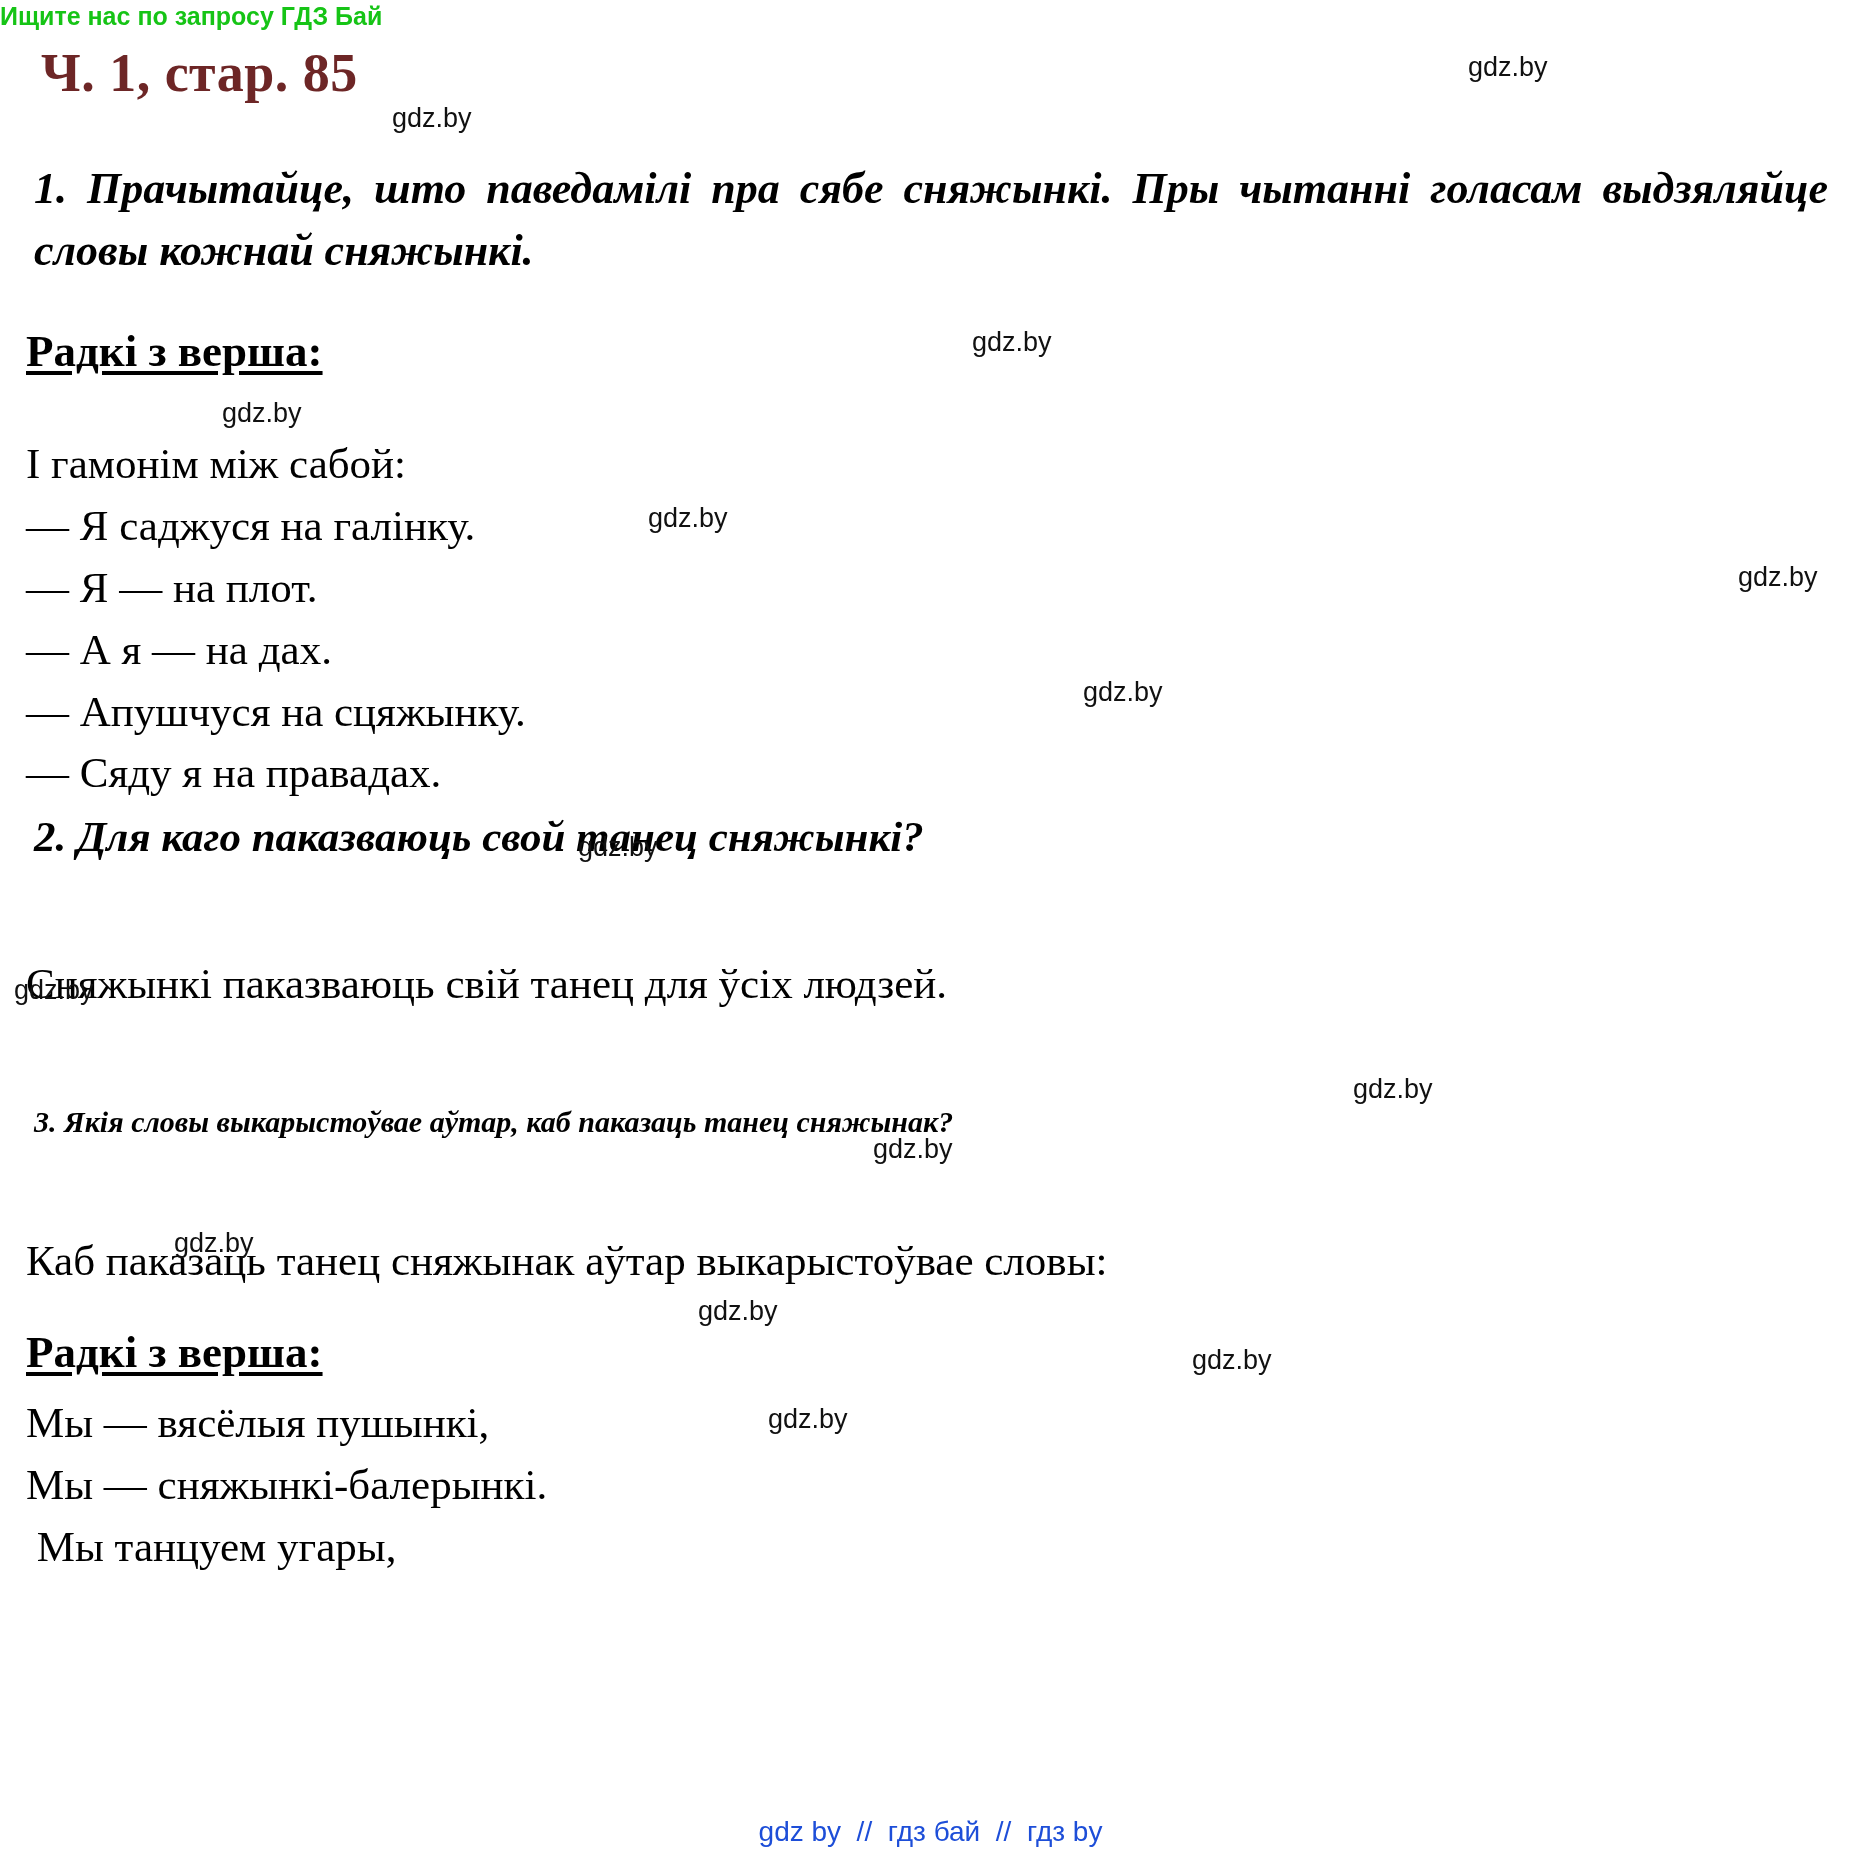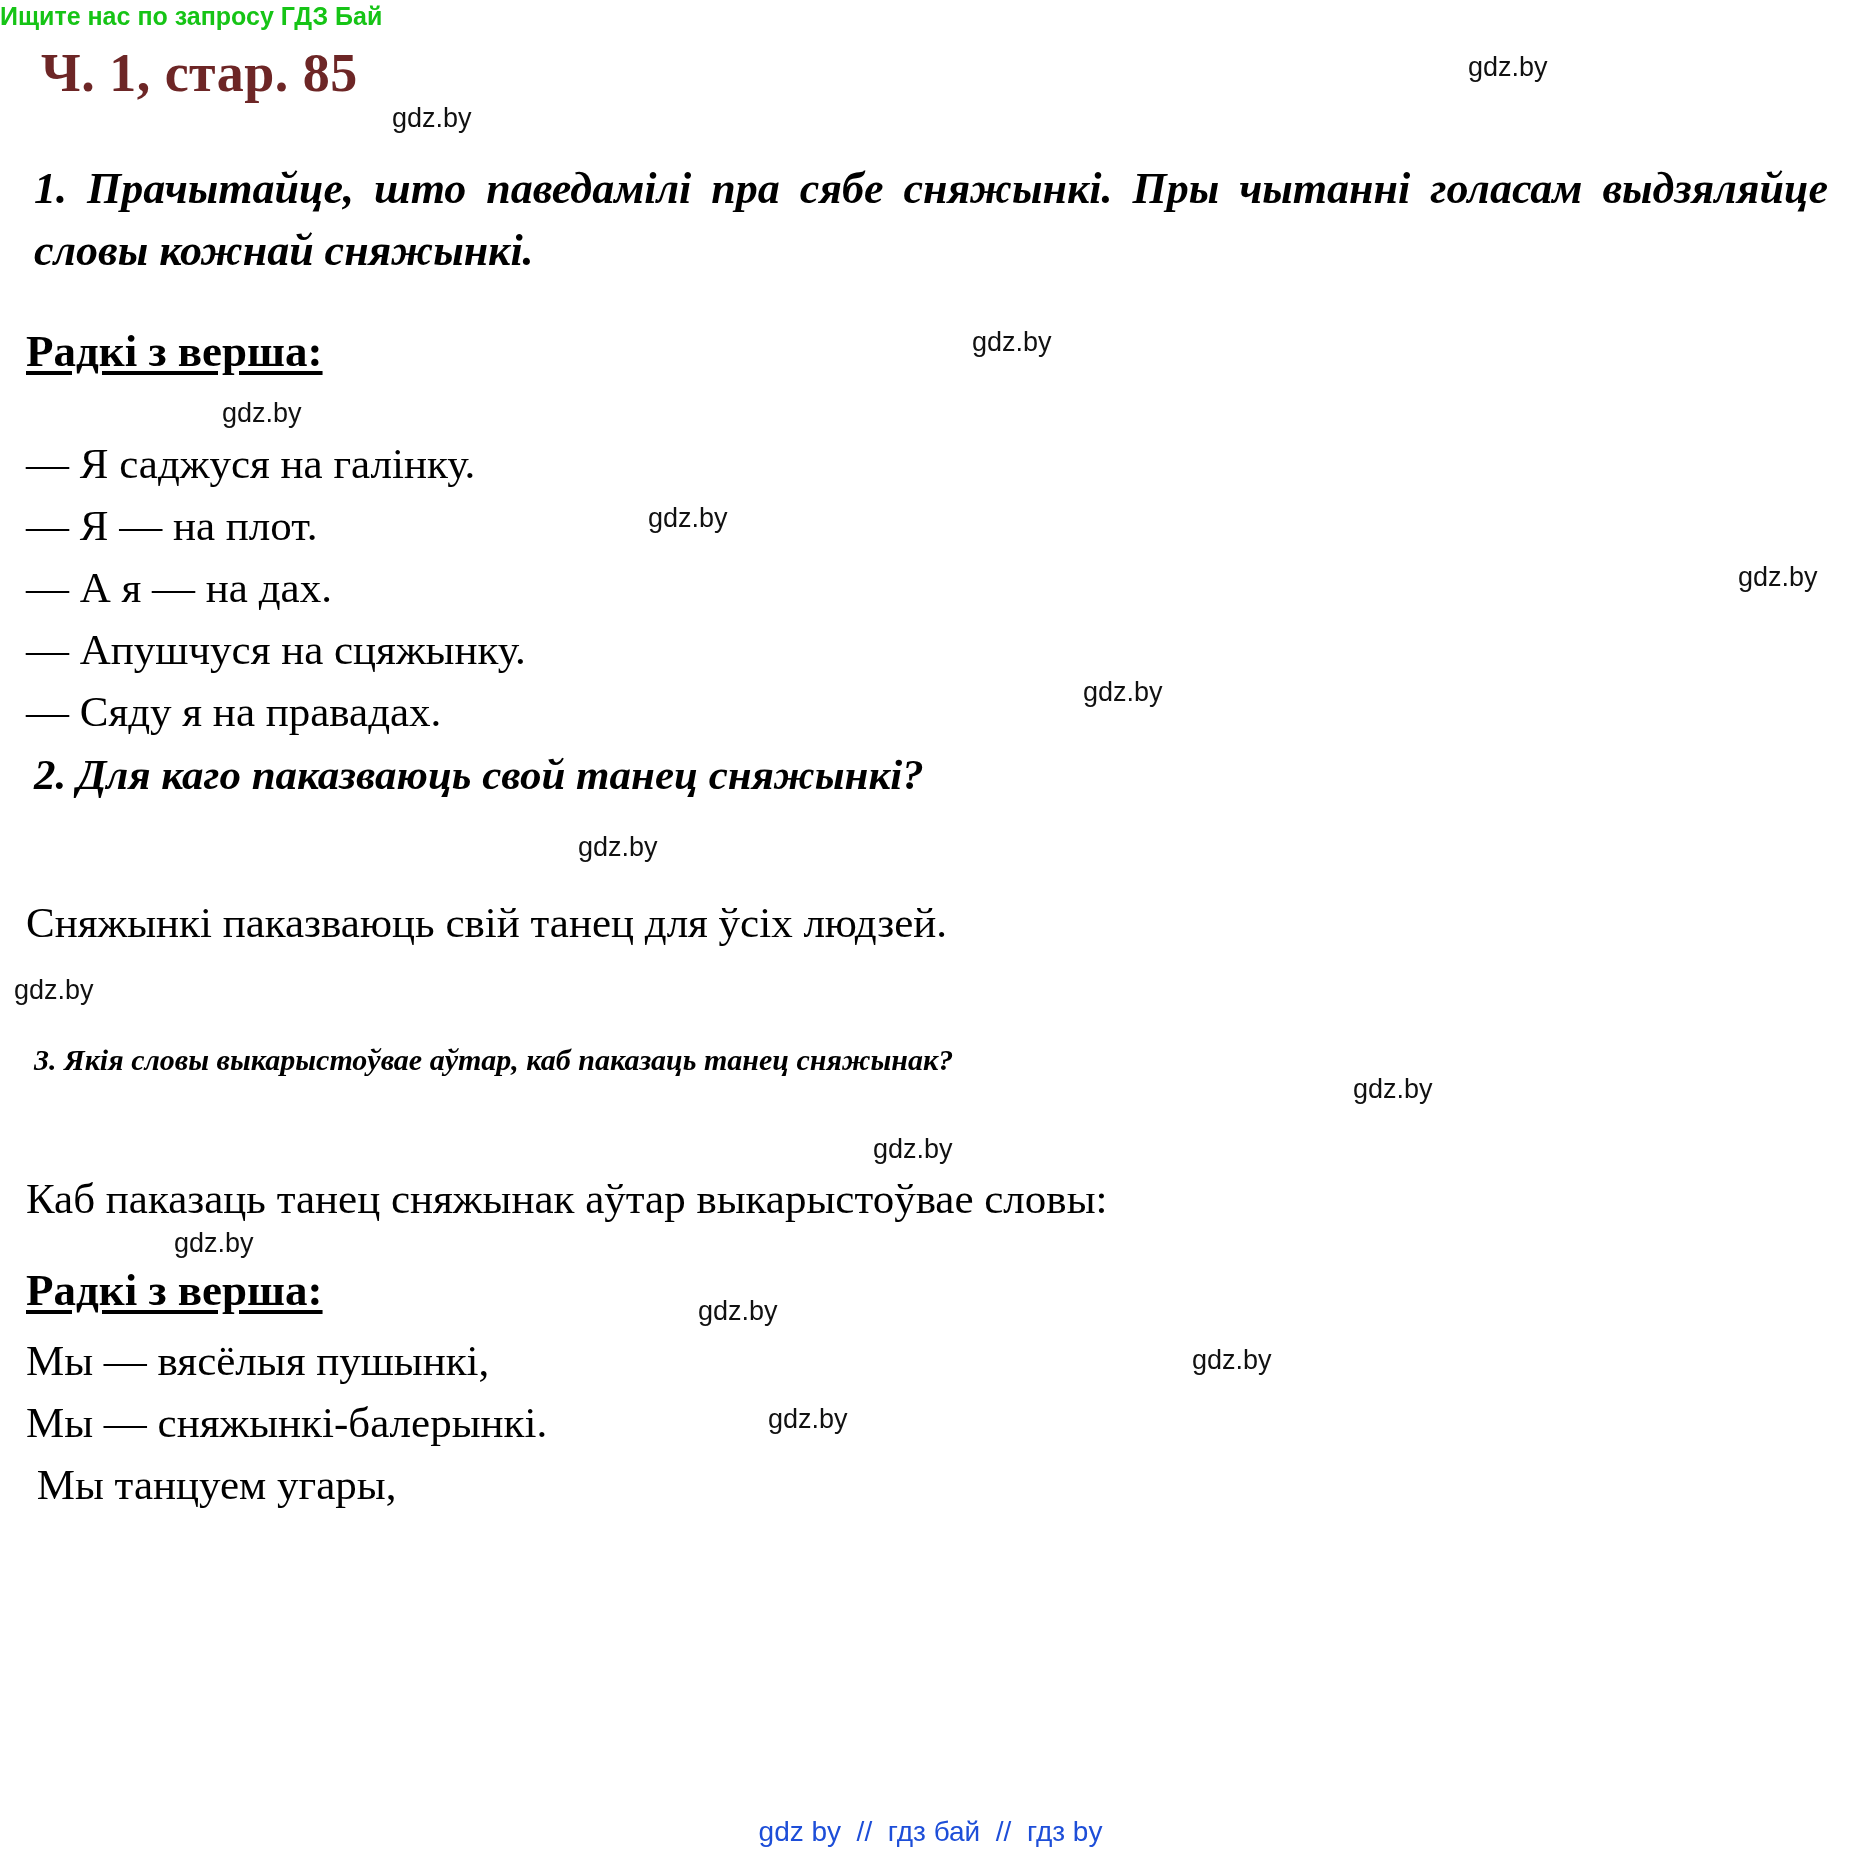--- a/index.html
+++ b/index.html
@@ -130,20 +130,21 @@
     <p class="task t1">1. Прачытайце, што паведамілі пра сябе сняжынкі. Пры чытанні голасам выдзяляйце словы кожнай сняжынкі.</p>
 
     <div class="spacer-sm"></div>
 
     <div>
       <span class="subhead">Радкі з верша:</span>
     </div>
 
     <div class="spacer-md"></div>
 
+    <p class="verse-line">І гамонім між сабой:</p>
     <p class="verse-line">— Я саджуся на галінку.</p>
     <p class="verse-line">— Я — на плот.</p>
     <p class="verse-line">— А я — на дах.</p>
     <p class="verse-line">— Апушчуся на сцяжынку.</p>
     <p class="verse-line">— Сяду я на правадах.</p>
 
     <p class="task t2">2. Для каго паказваюць свой танец сняжынкі?</p>
 
     <div class="spacer-lg"></div>
 

